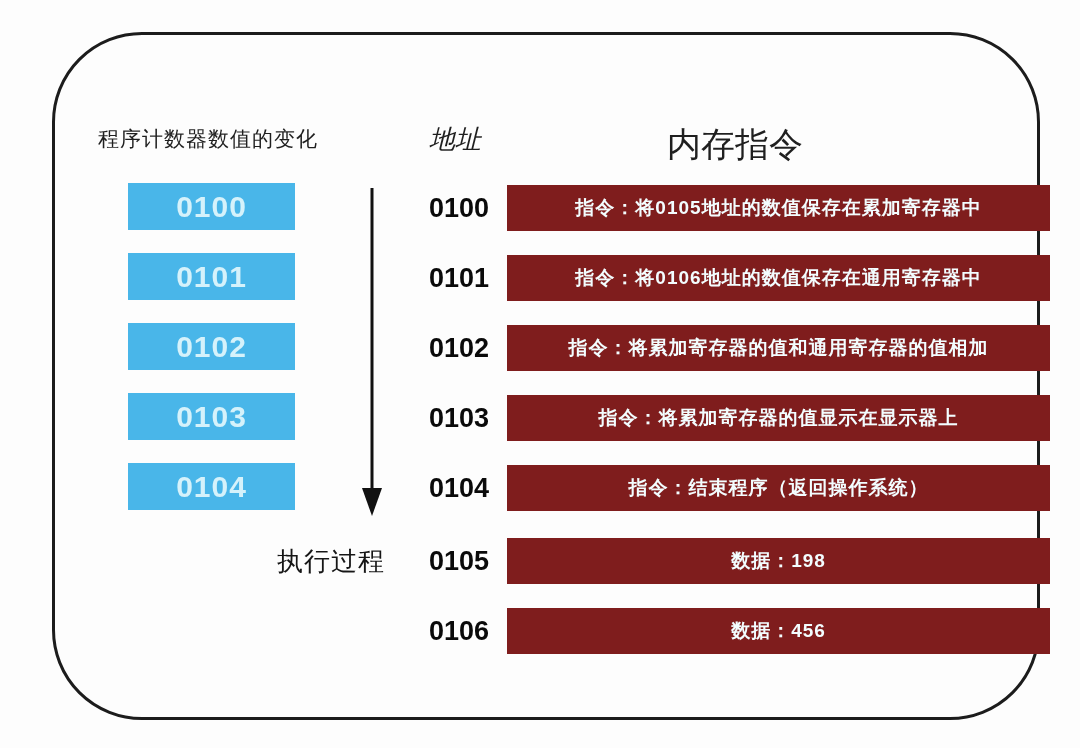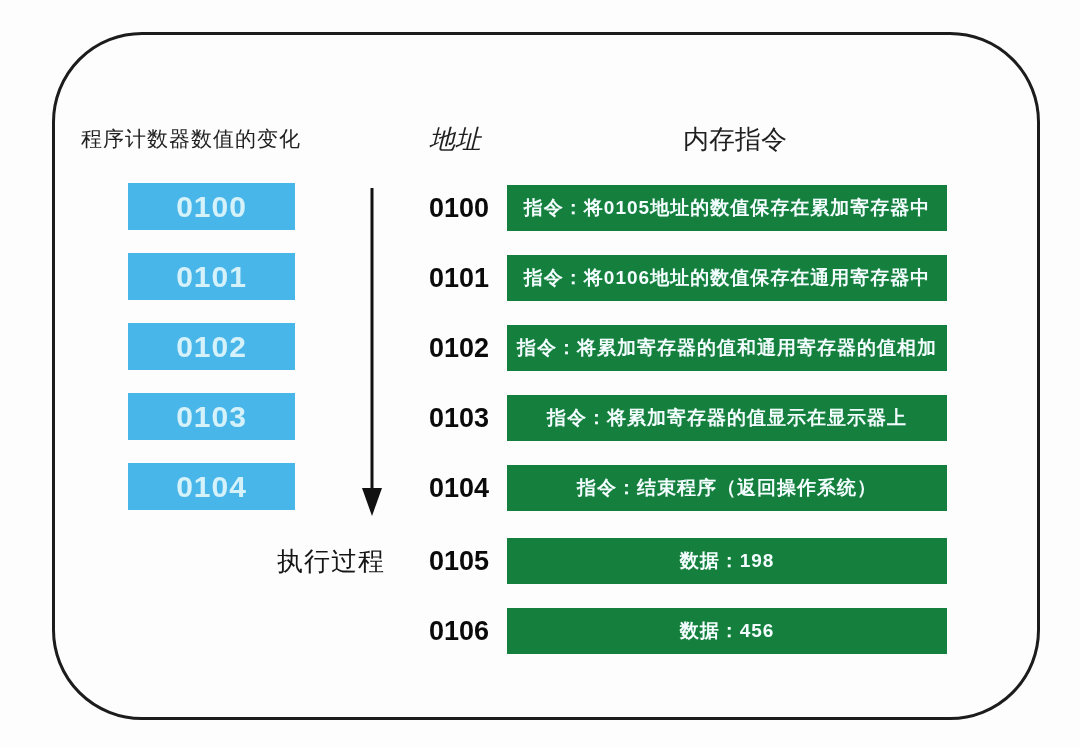--- a/index.html
+++ b/index.html
@@ -25,38 +25,38 @@
     border-radius: 90px;
     background: transparent;
   }
   .col-header {
     position: absolute;
     color: #1f1f1f;
     white-space: nowrap;
     text-align: center;
   }
   .pc-title {
-    left: 78px;
+    left: 95px;
     top: 125px;
     width: 226px;
     font-size: 21px;
     letter-spacing: 1px;
   }
   .addr-title {
     left: 405px;
     top: 122px;
     width: 100px;
     font-size: 26px;
     font-style: italic;
   }
   .mem-title {
     left: 645px;
     top: 122px;
     width: 180px;
-    font-size: 26px;
+    font-size: 34px;
   }
   .pc-box {
     position: absolute;
     left: 128px;
     width: 167px;
     height: 47px;
     background: #49b6e9;
     color: #d5f2fb;
     font-size: 30px;
     font-weight: bold;
@@ -97,23 +97,23 @@
     line-height: 46px;
     text-align: center;
     font-size: 27px;
     font-weight: bold;
     color: #0a0a0a;
   }
   .mem-bar {
     position: absolute;
     left: 507px;
     top: 0;
-    width: 440px;
+    width: 543px;
     height: 46px;
-    background: #15803d;
+    background: #7f1d1d;
     color: #f3fdff;
     font-size: 19px;
     font-weight: bold;
     text-align: center;
     line-height: 46px;
     white-space: nowrap;
     letter-spacing: 1px;
   }
 </style>
 </head>

